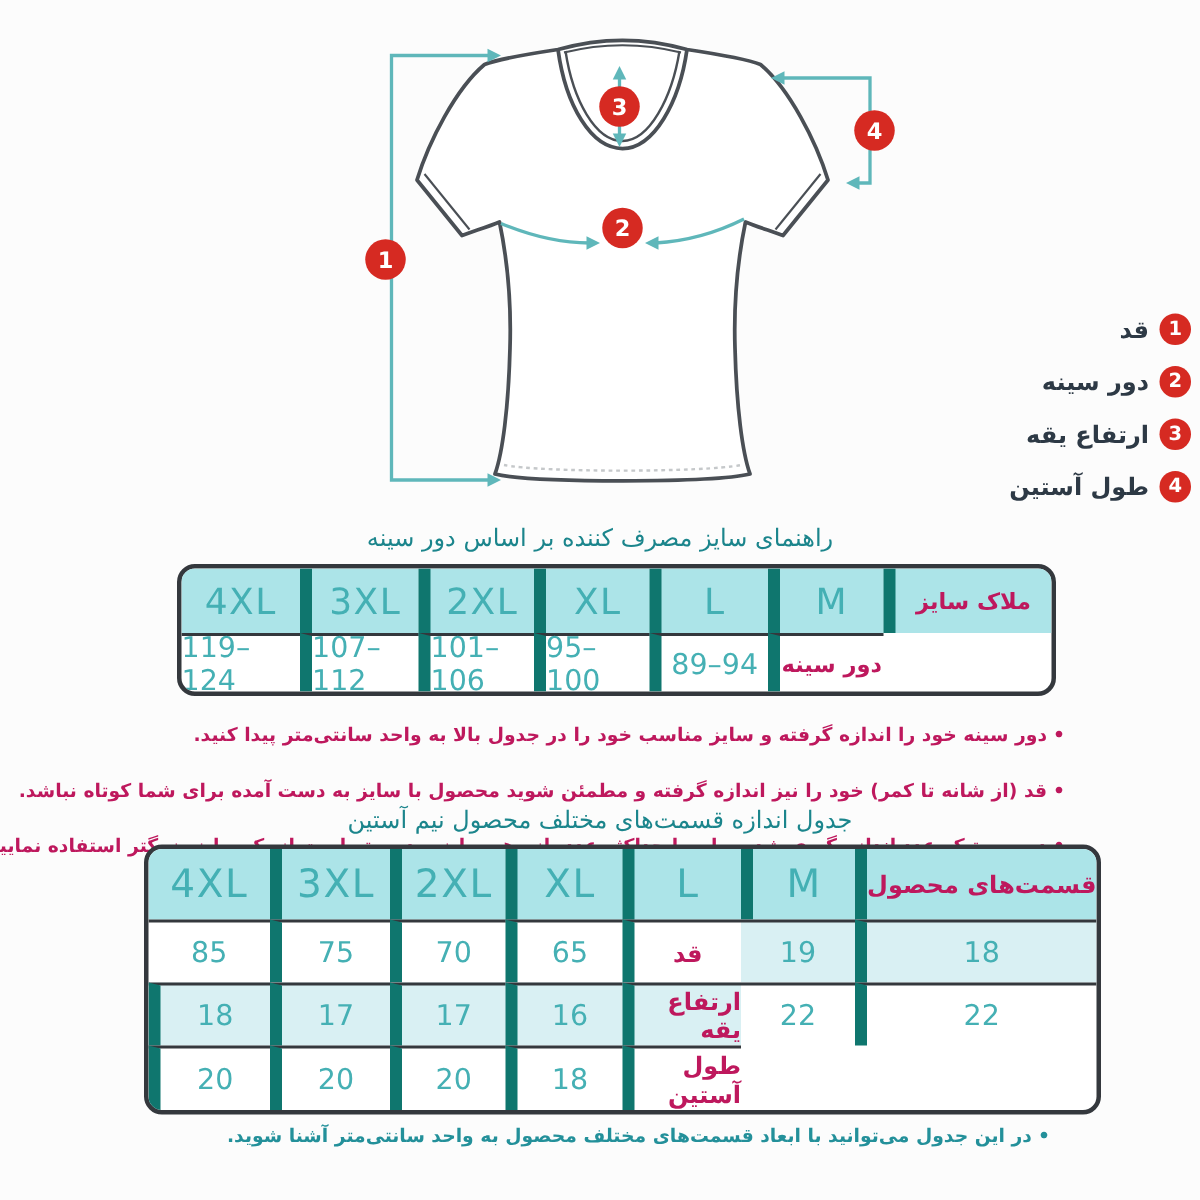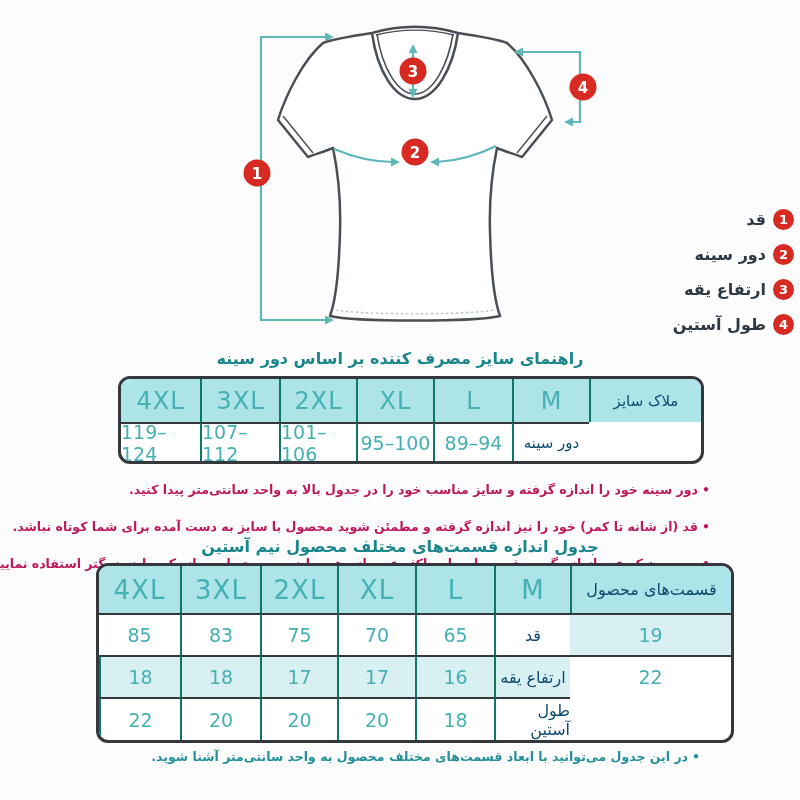--- a/index.html
+++ b/index.html
@@ -14,34 +14,34 @@
   #legend{position:absolute;top:202px;right:6px;width:180px;}
   .legend-row{display:flex;justify-content:flex-end;align-items:center;
               height:35px;gap:7px;}
   .legend-label{color:#2d3945;font-weight:bold;font-size:16px;direction:rtl;}
   .legend-circle{width:21px;height:21px;border-radius:50%;background:#d62a22;
                  color:#fff;font-weight:bold;font-size:13px;line-height:21px;
                  text-align:center;flex:0 0 21px;}
 
   
   .section-title{position:absolute;left:0;right:0;text-align:center;
-                 color:#1b858c;font-weight:bold;font-size:16px;direction:rtl;}
+                 color:#1b858c;font-weight:normal;font-size:16px;direction:rtl;}
   #title1{top:349px;}
   #title2{top:537px;}
 
   
   .sizetable{position:absolute;display:grid;border:3px solid #34383d;
              border-radius:12px;overflow:hidden;background:#fff;box-sizing:border-box;}
   .cell{display:flex;align-items:center;justify-content:center;
-        border-left:2px solid #0f766e;box-sizing:border-box;}
+        border-left:8px solid #0f766e;box-sizing:border-box;}
   .cell.first{border-left:none;}
   .cell.rtop{border-top:2px solid #34383d;}
   .sz{color:#44b0b4;font-size:24px;letter-spacing:1px;}
   .num{color:#45b0b4;font-size:19px;}
-  .plabel{color:#0c4a6e;font-weight:normal;font-size:15px;direction:rtl;}
+  .plabel{color:#be185d;font-weight:bold;font-size:15px;direction:rtl;}
   .hbg{background:#ace4e8;}
   .lbg{background:#d9f0f3;}
 
   #table1{left:118px;top:376px;width:586px;height:88px;
           grid-template-columns:79px 79px 77px 77px 79px 77px 112px;
           grid-template-rows:43px 39px;}
   #table2{left:96px;top:563px;width:638px;height:180px;
           grid-template-columns:81px 80px 77px 78px 79px 76px 161px;
           grid-template-rows:47px 42px 42px 43px;}
   #table2 .sz{font-size:26px;}
@@ -207,23 +207,20 @@
         <span class="sz">M</span>
       </div>
     <div class="cell hbg">
         <span class="plabel">قسمت‌های محصول</span>
       </div>
 
     <div class="cell rtop first">
         <span class="num">85</span>
       </div>
     <div class="cell rtop">
-        <span class="num">83</span>
-      </div>
-    <div class="cell rtop">
         <span class="num">75</span>
       </div>
     <div class="cell rtop">
         <span class="num">70</span>
       </div>
     <div class="cell rtop">
         <span class="num">65</span>
       </div>
     <div class="cell rtop">
         <span class="plabel">قد</span>

